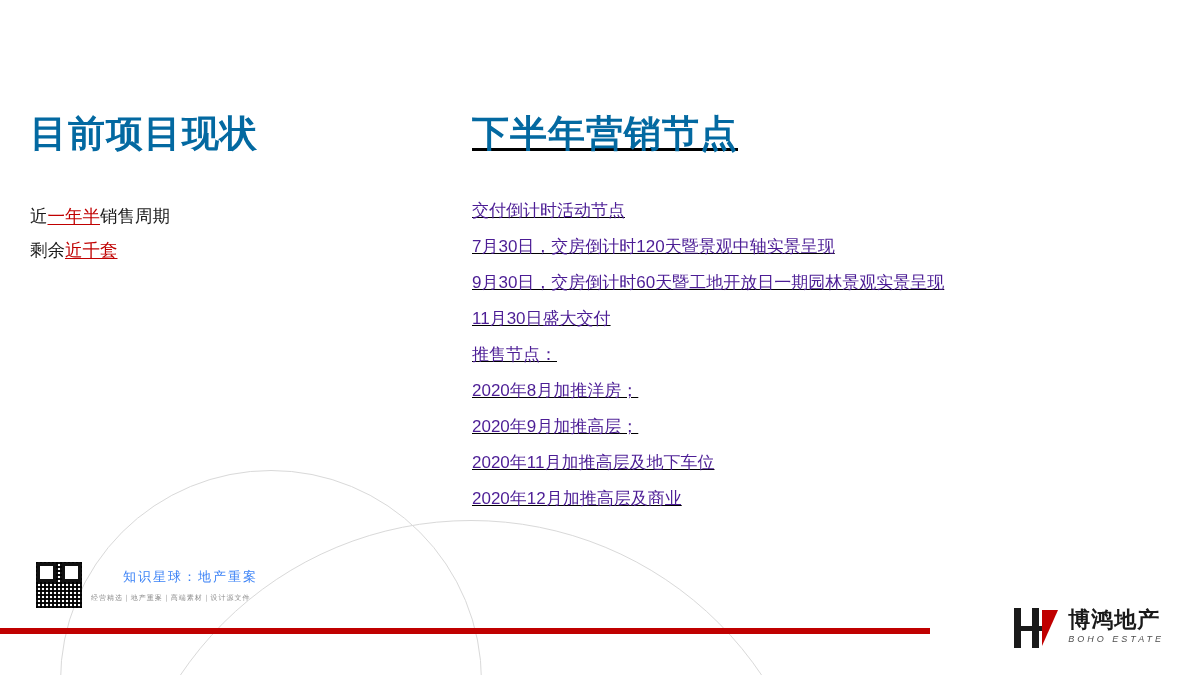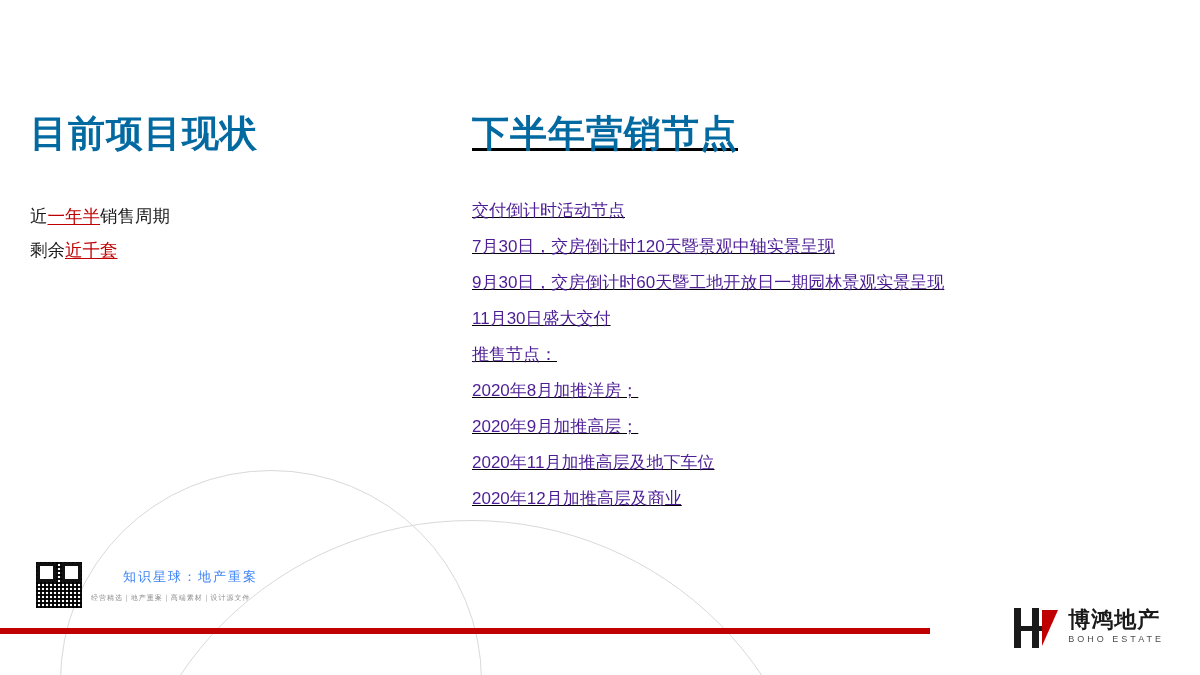--- a/index.html
+++ b/index.html
@@ -196,20 +196,21 @@
     letter-spacing: 1px;
     line-height: 1.05;
     white-space: nowrap;
   }
   .logo-text .logo-en {
     font-size: 9px;
     color: #4d4d4d;
     letter-spacing: 3px;
     margin-top: 3px;
     white-space: nowrap;
+    font-style: italic;
   }
 </style>
 </head>
 <body>
 
 <div class="slide">
 
   <div class="arc arc-1"></div>
   <div class="arc arc-2"></div>
 

